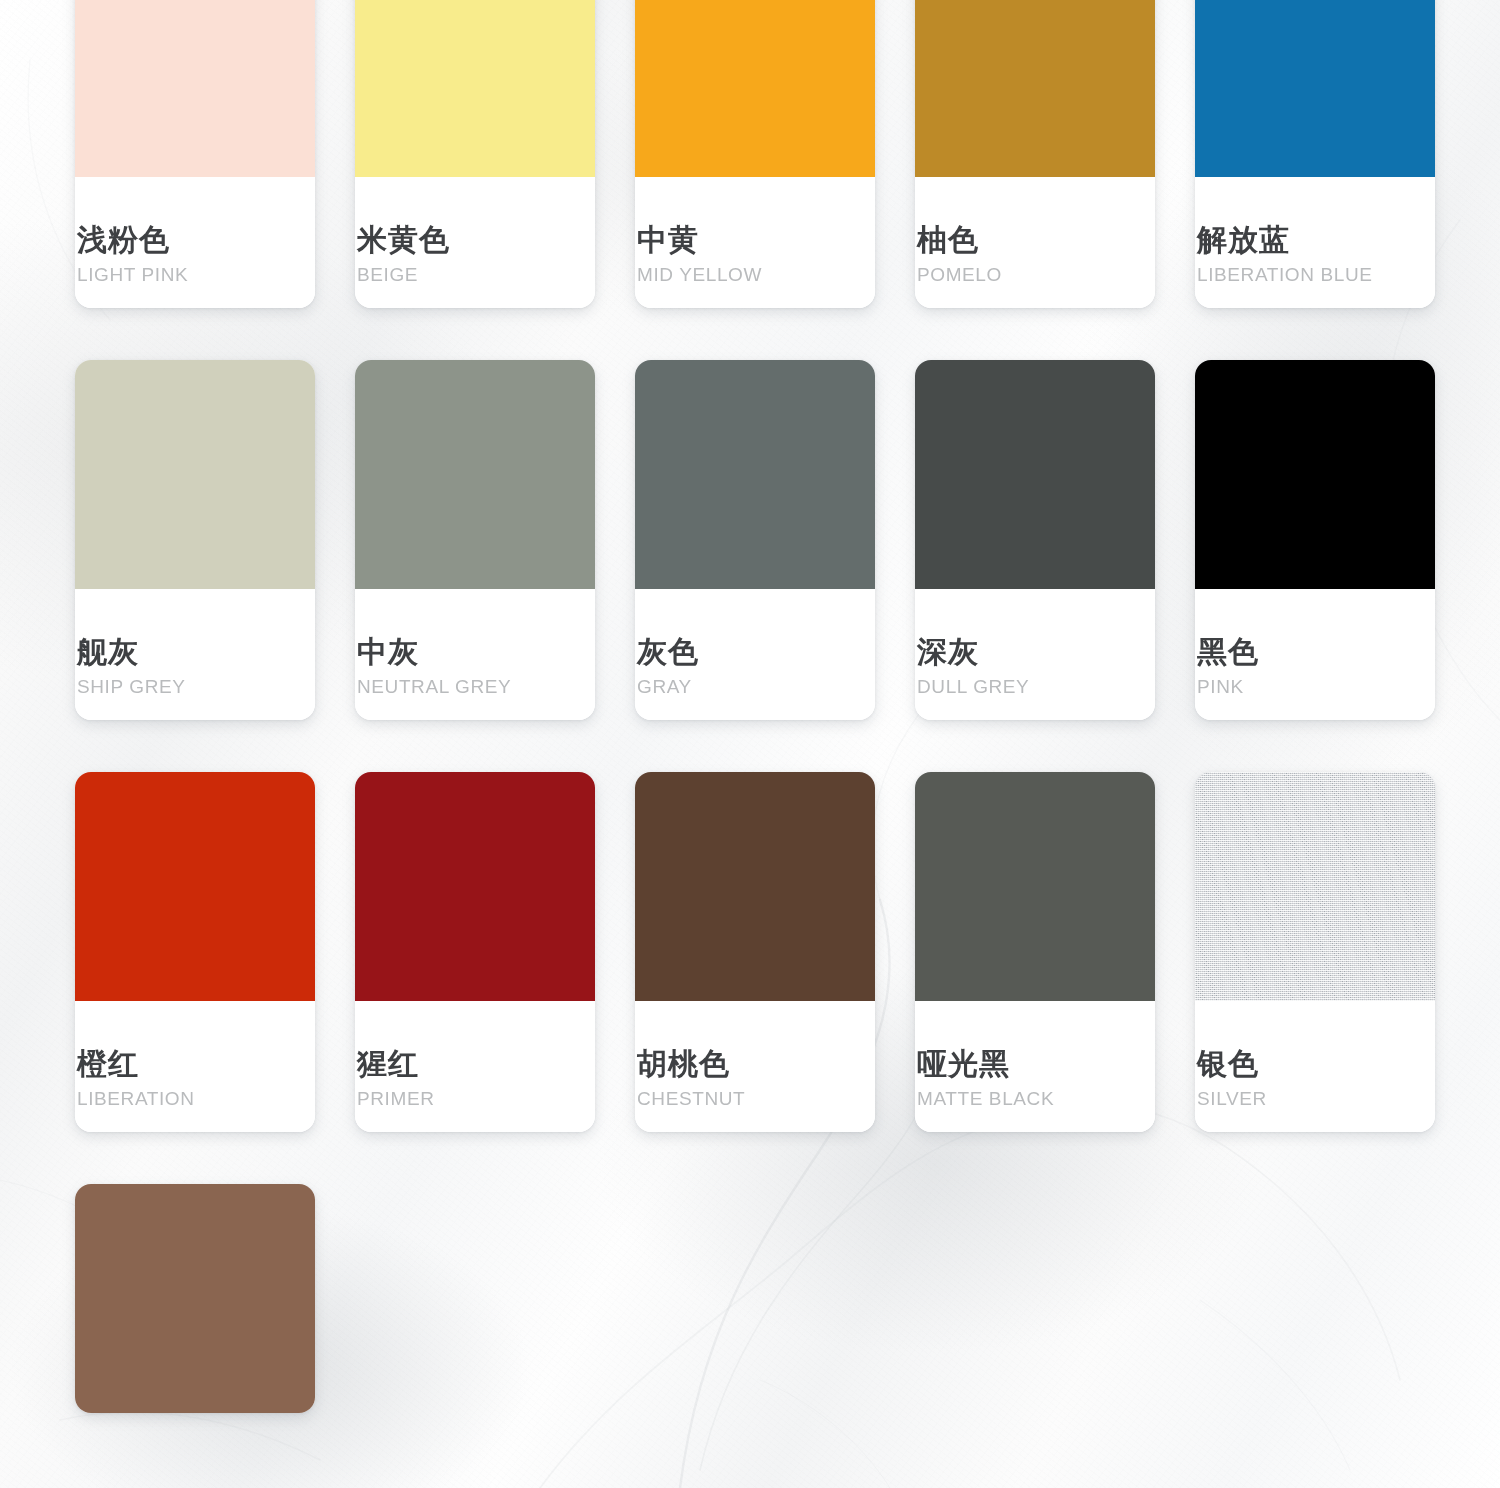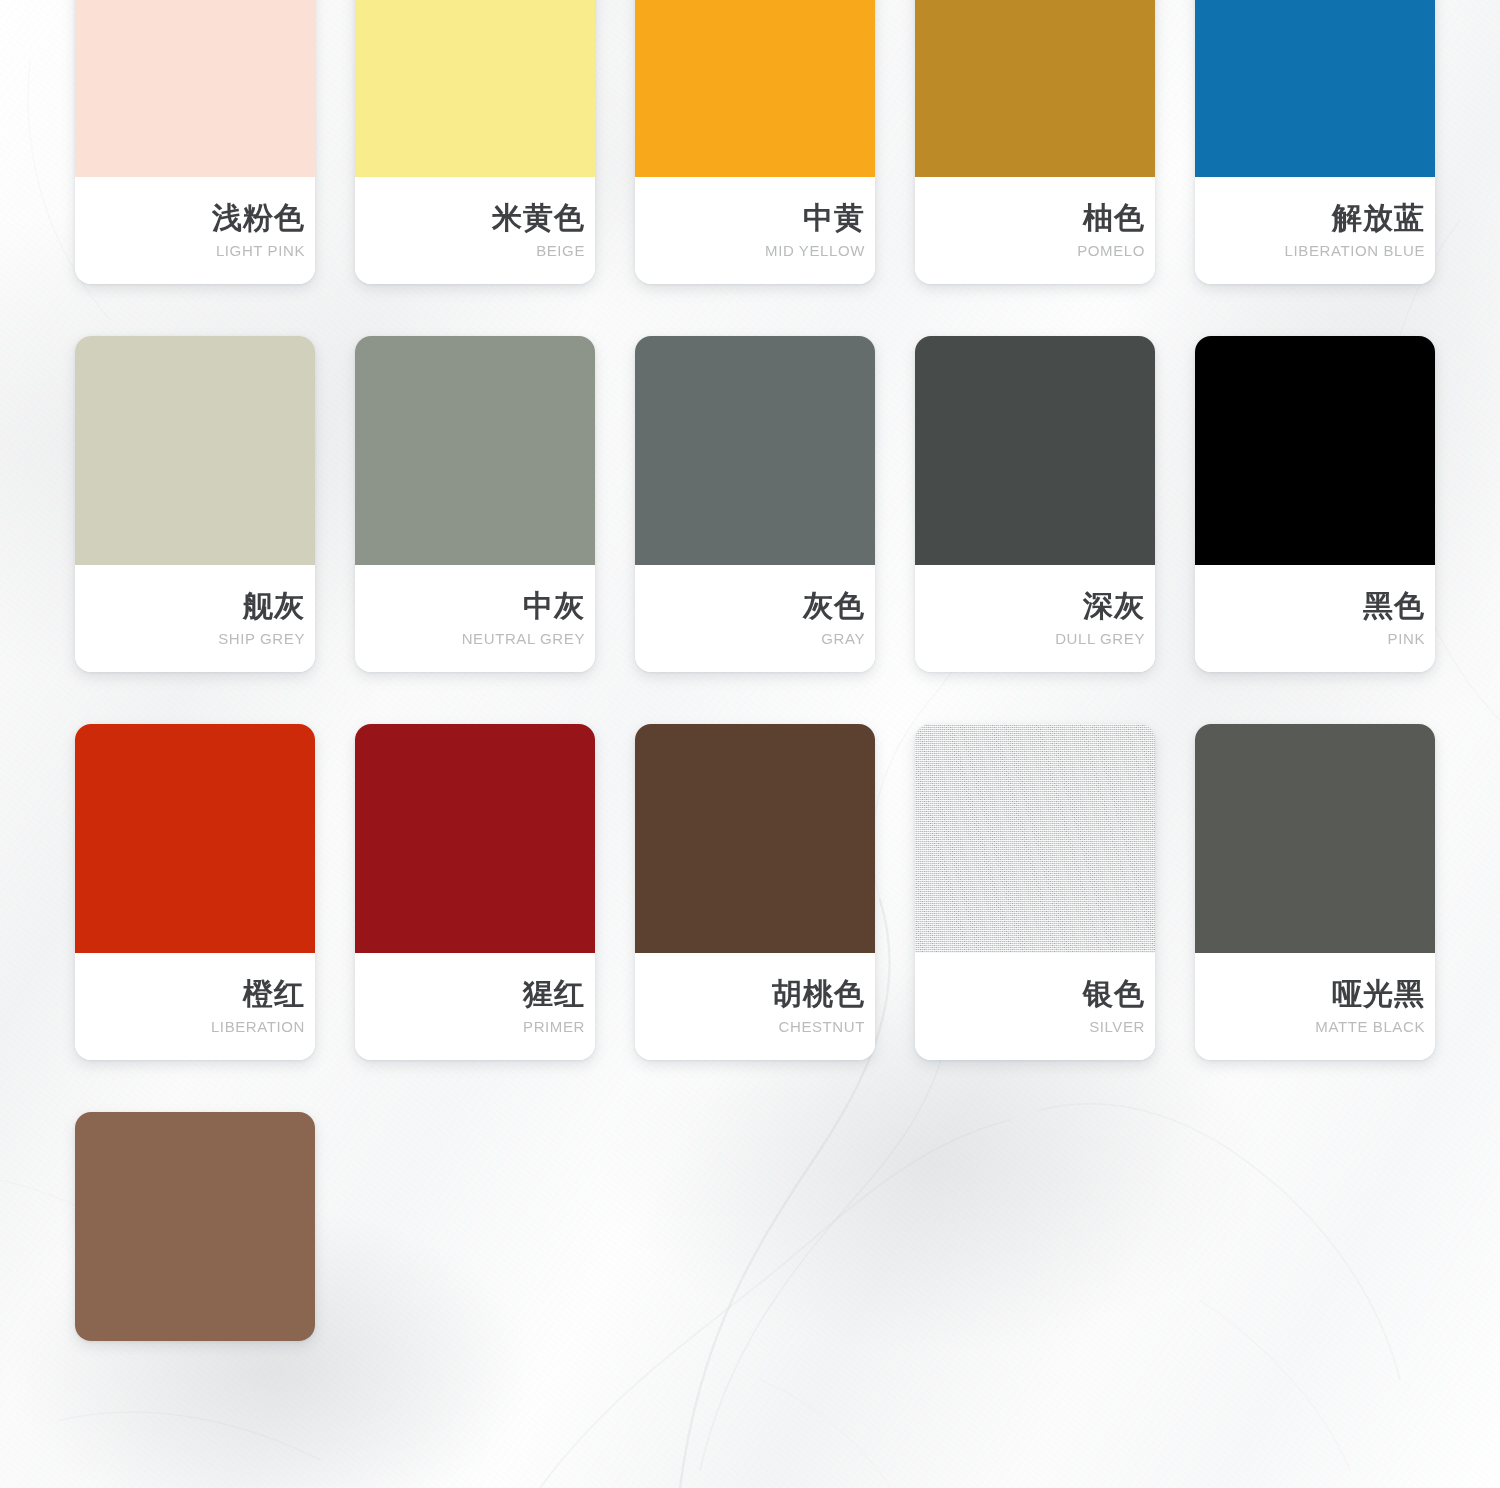--- a/index.html
+++ b/index.html
@@ -74,38 +74,39 @@
   .swatch-color {
     width:100%;
     height:229px;
     flex:0 0 229px;
   }
 
   .swatch-label {
     height:107px;
     display:flex;
     flex-direction:column;
-    align-items:flex-end;
+    align-items:flex-start;
     justify-content:center;
     background:#ffffff;
-    padding:0 10px;
+    padding:0 2px;
+    margin-top:24px;
   }
 
   .swatch-name-cn {
     font-size:30px;
     font-weight:bold;
     color:#3e4043;
     letter-spacing:1px;
     line-height:1.12;
     white-space:nowrap;
   }
 
   .swatch-name-en {
     margin-top:8px;
-    font-size:15px;
+    font-size:19px;
     color:#b9bbbd;
     letter-spacing:0.6px;
     line-height:1.1;
     white-space:nowrap;
   }
 
   
   .metallic {
     position:relative;
   }
@@ -230,29 +231,29 @@
       </div>
     </div>
     <div class="swatch-card">
       <div class="swatch-color" style="background: rgb(93, 65, 48);"></div>
       <div class="swatch-label">
         <div class="swatch-name-cn">胡桃色</div>
         <div class="swatch-name-en">CHESTNUT</div>
       </div>
     </div>
     <div class="swatch-card">
+      <div class="swatch-color" style="background: rgb(87, 90, 85);"></div>
+      <div class="swatch-label">
+        <div class="swatch-name-cn">哑光黑</div>
+        <div class="swatch-name-en">MATTE BLACK</div>
+      </div>
+    </div>
+    <div class="swatch-card">
       <div class="swatch-color metallic" style="background: rgb(198, 202, 206);"></div>
       <div class="swatch-label">
         <div class="swatch-name-cn">银色</div>
         <div class="swatch-name-en">SILVER</div>
       </div>
     </div>
     <div class="swatch-card">
-      <div class="swatch-color" style="background: rgb(87, 90, 85);"></div>
-      <div class="swatch-label">
-        <div class="swatch-name-cn">哑光黑</div>
-        <div class="swatch-name-en">MATTE BLACK</div>
-      </div>
-    </div>
-    <div class="swatch-card">
       <div class="swatch-color" style="background: rgb(138, 101, 80);"></div>
     </div>
   </div>
 
 </body></html>

